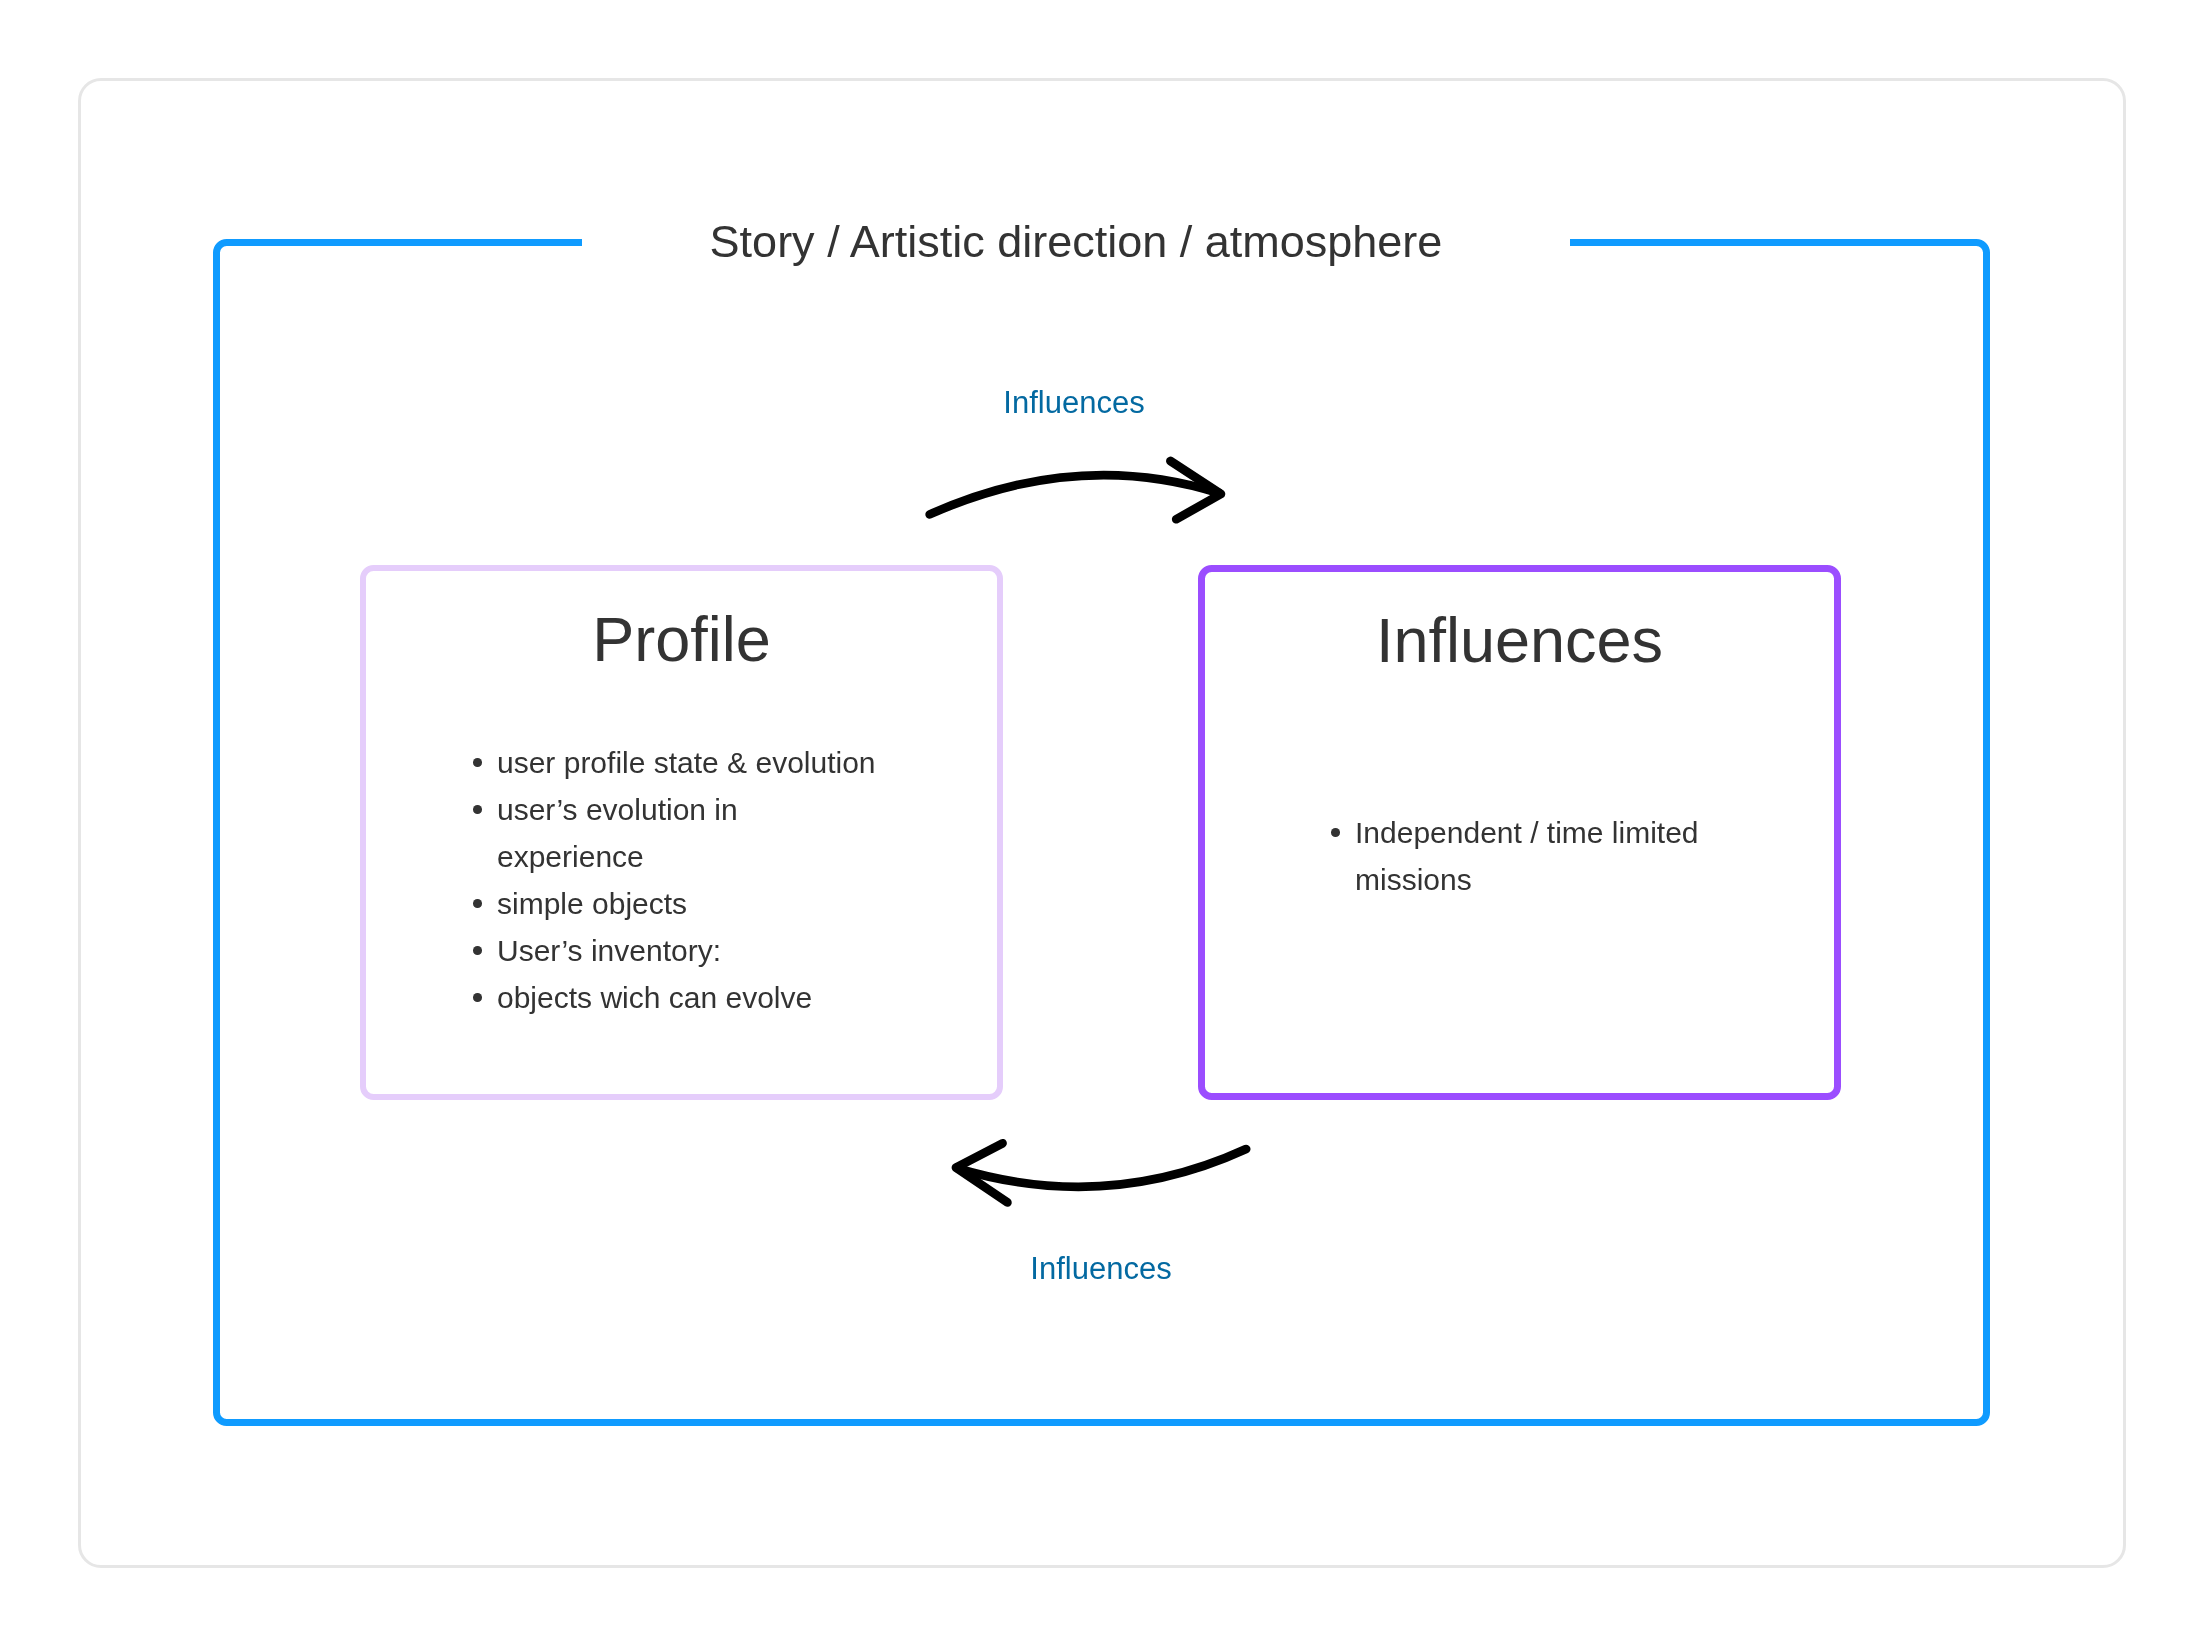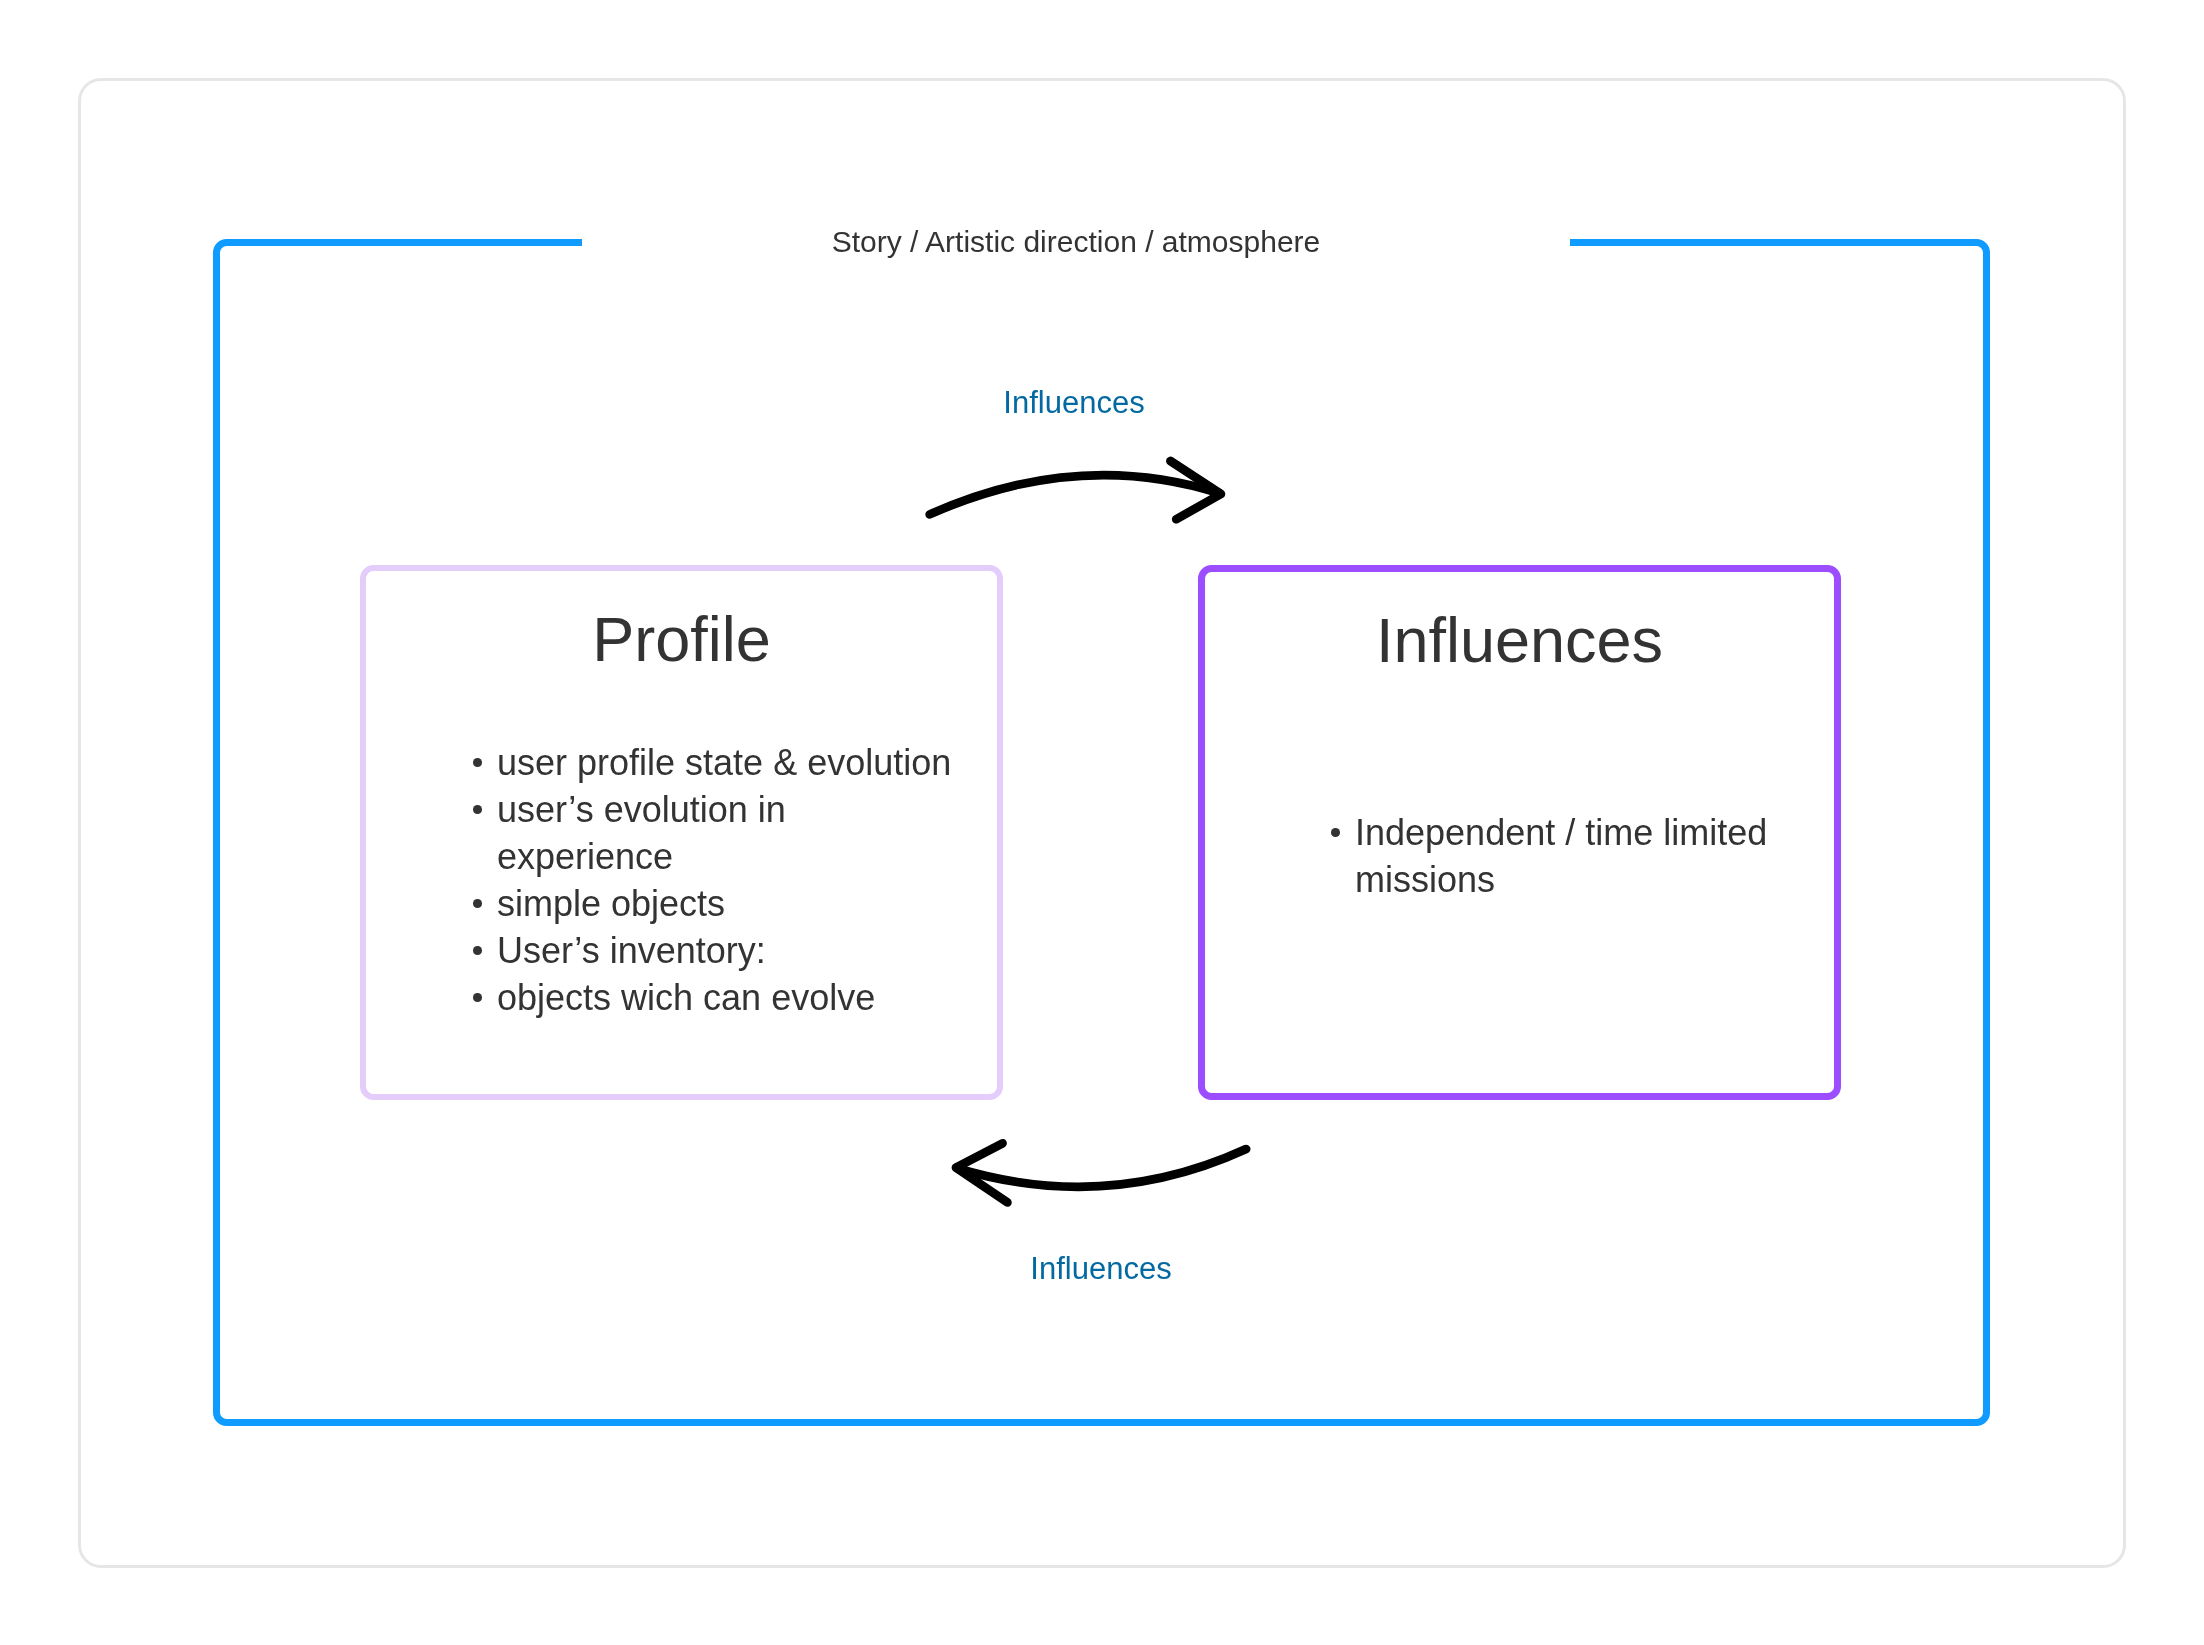--- a/index.html
+++ b/index.html
@@ -3,32 +3,32 @@
 <meta charset="utf-8">
 <style>
   html, body { margin: 0; padding: 0; background: #ffffff; }
   body { width: 2205px; height: 1646px; position: relative; overflow: hidden;
          font-family: "Liberation Sans", "DejaVu Sans", sans-serif; color: #333333; }
   .card { position: absolute; left: 78px; top: 78px; width: 2048px; height: 1490px;
           box-sizing: border-box; border: 3.9px solid #e6e6e6; border-radius: 23px; background: #ffffff; }
   .frame { position: absolute; left: 213px; top: 239px; width: 1777px; height: 1187px;
            box-sizing: border-box; border: 7.8px solid #0f9bff; border-radius: 13.6px; }
   .frame-title { position: absolute; left: 582px; top: 218px; width: 988px; height: 52px;
-                 background: #ffffff; text-align: center; font-size: 30px; line-height: 47px;
+                 background: #ffffff; text-align: center; font-size: 45px; line-height: 47px;
                  color: #333333; white-space: nowrap; }
   .box { position: absolute; top: 565px; width: 643px; height: 535px; box-sizing: border-box;
          border-radius: 13.6px; background: #ffffff; }
   .box-profile { left: 360px; border: 6.8px solid #e5cdfb; }
   .box-env { left: 1198px; border: 7.8px solid #9b4dff; }
   .box-title { position: absolute; left: 0; right: 0; top: 45px; text-align: center;
                font-size: 63px; line-height: 47px; color: #333333; white-space: nowrap; }
   .list { position: absolute; margin: 0; padding: 0; list-style: none; }
   .list-profile { left: 107px; top: 168px; }
   .list-env { left: 126px; top: 237px; }
-  .list-item { position: relative; padding-left: 24px; font-size: 36px; line-height: 47px;
+  .list-item { position: relative; padding-left: 24px; font-size: 30px; line-height: 47px;
                color: #333333; white-space: nowrap; }
   .bullet { position: absolute; left: 0; top: 19.4px; width: 8.7px; height: 8.7px; border-radius: 50%;
             background: #333333; }
   .line { display: block; }
   .influence-label { position: absolute; font-size: 31px; line-height: 31px; color: #0369a1;
                      white-space: nowrap; transform: translateX(-50%); }
   .label-top { left: 1074px; top: 387px; }
   .label-bottom { left: 1101px; top: 1253px; }
   svg.arrows { position: absolute; left: 0; top: 0; width: 2205px; height: 1646px; pointer-events: none; }
 </style>

